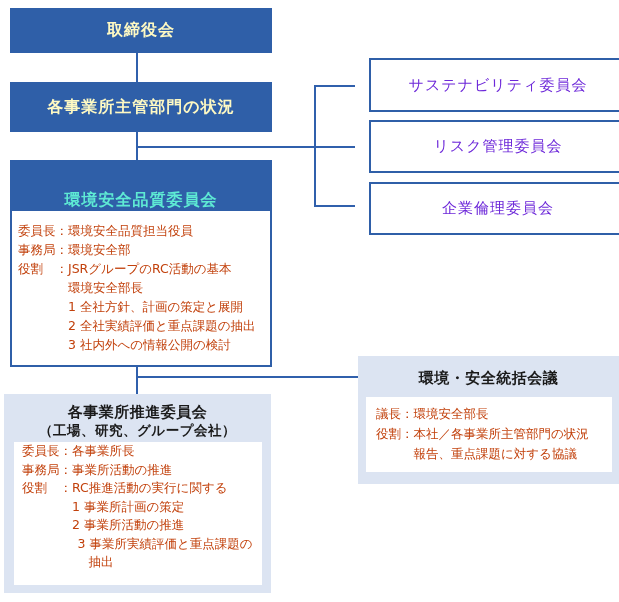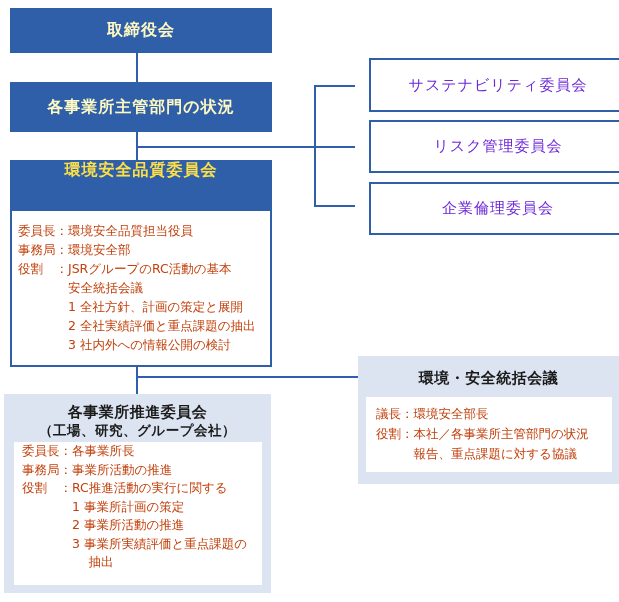--- a/index.html
+++ b/index.html
@@ -45,26 +45,26 @@
   }
   
   .detail-box {
     position: absolute;
     left: 10px;
     top: 160px;
     width: 262px;
   }
   .detail-box .header {
     background: #2f5fa8;
-    color: #fde047;
+    color: #5eead4;
     font-weight: 700;
     font-size: 16px;
     height: 51px;
     display: flex;
-    align-items: flex-start;
+    align-items: flex-end;
     justify-content: center;
     letter-spacing: 1px;
   }
   .detail-box .body {
     background: #ffffff;
     border: 2px solid #2f5fa8;
     border-top: none;
     height: 156px;
     padding: 10px 4px 6px 6px;
   }
@@ -139,41 +139,41 @@
   </div>
 
   <div class="detail-box">
     <div class="header">
       <span>環境安全品質委員会</span>
     </div>
     <div class="body text-lines">
       <div class="line">委員長：環境安全品質担当役員</div>
       <div class="line">事務局：環境安全部</div>
       <div class="line">役割　：JSRグループのRC活動の基本</div>
-      <div class="line">　　　　安全統括会議</div>
+      <div class="line">　　　　環境安全部長</div>
       <div class="line">　　　　1 全社方針、計画の策定と展開</div>
       <div class="line">　　　　2 全社実績評価と重点課題の抽出</div>
       <div class="line">　　　　3 社内外への情報公開の検討</div>
     </div>
   </div>
 
   <div class="line-conn" style="left:136px; top:367px; width:2px; height:27px;"></div>
 
   <div class="line-conn" style="left:136px; top:376px; width:222px; height:2px;"></div>
 
   <div class="panel" style="left:4px; top:394px; width:267px; height:199px;">
     <div class="panel-title" style="padding-top:9px;">各事業所推進委員会</div>
     <div class="panel-subtitle">（工場、研究、グループ会社）</div>
     <div class="inner text-lines" style="left:10px; top:48px; width:248px; height:143px; padding:0 4px 4px 8px;">
       <div class="line" style="line-height:18.5px;">委員長：各事業所長</div>
       <div class="line" style="line-height:18.5px;">事務局：事業所活動の推進</div>
       <div class="line" style="line-height:18.5px;">役割　：RC推進活動の実行に関する</div>
       <div class="line" style="line-height:18.5px;">　　　　1 事業所計画の策定</div>
       <div class="line" style="line-height:18.5px;">　　　　2 事業所活動の推進</div>
-      <div class="line" style="line-height:18.5px;">　　　　3 事業所実績評価と重点課題の</div>
+      <div class="line" style="line-height:18.5px;text-align:center;">　　　　3 事業所実績評価と重点課題の</div>
       <div class="line" style="line-height:18.5px;">　　　　　 抽出</div>
     </div>
   </div>
 
   <div class="panel" style="left:358px; top:356px; width:261px; height:128px;">
     <div class="panel-title" style="padding-top:13px;">環境・安全統括会議</div>
     <div class="inner text-lines" style="left:8px; top:41px; width:246px; height:75px; padding:7px 4px 4px 10px;">
       <div class="line" style="line-height:20px;">議長：環境安全部長</div>
       <div class="line" style="line-height:20px;">役割：本社／各事業所主管部門の状況</div>
       <div class="line" style="line-height:20px;">　　　報告、重点課題に対する協議</div>

